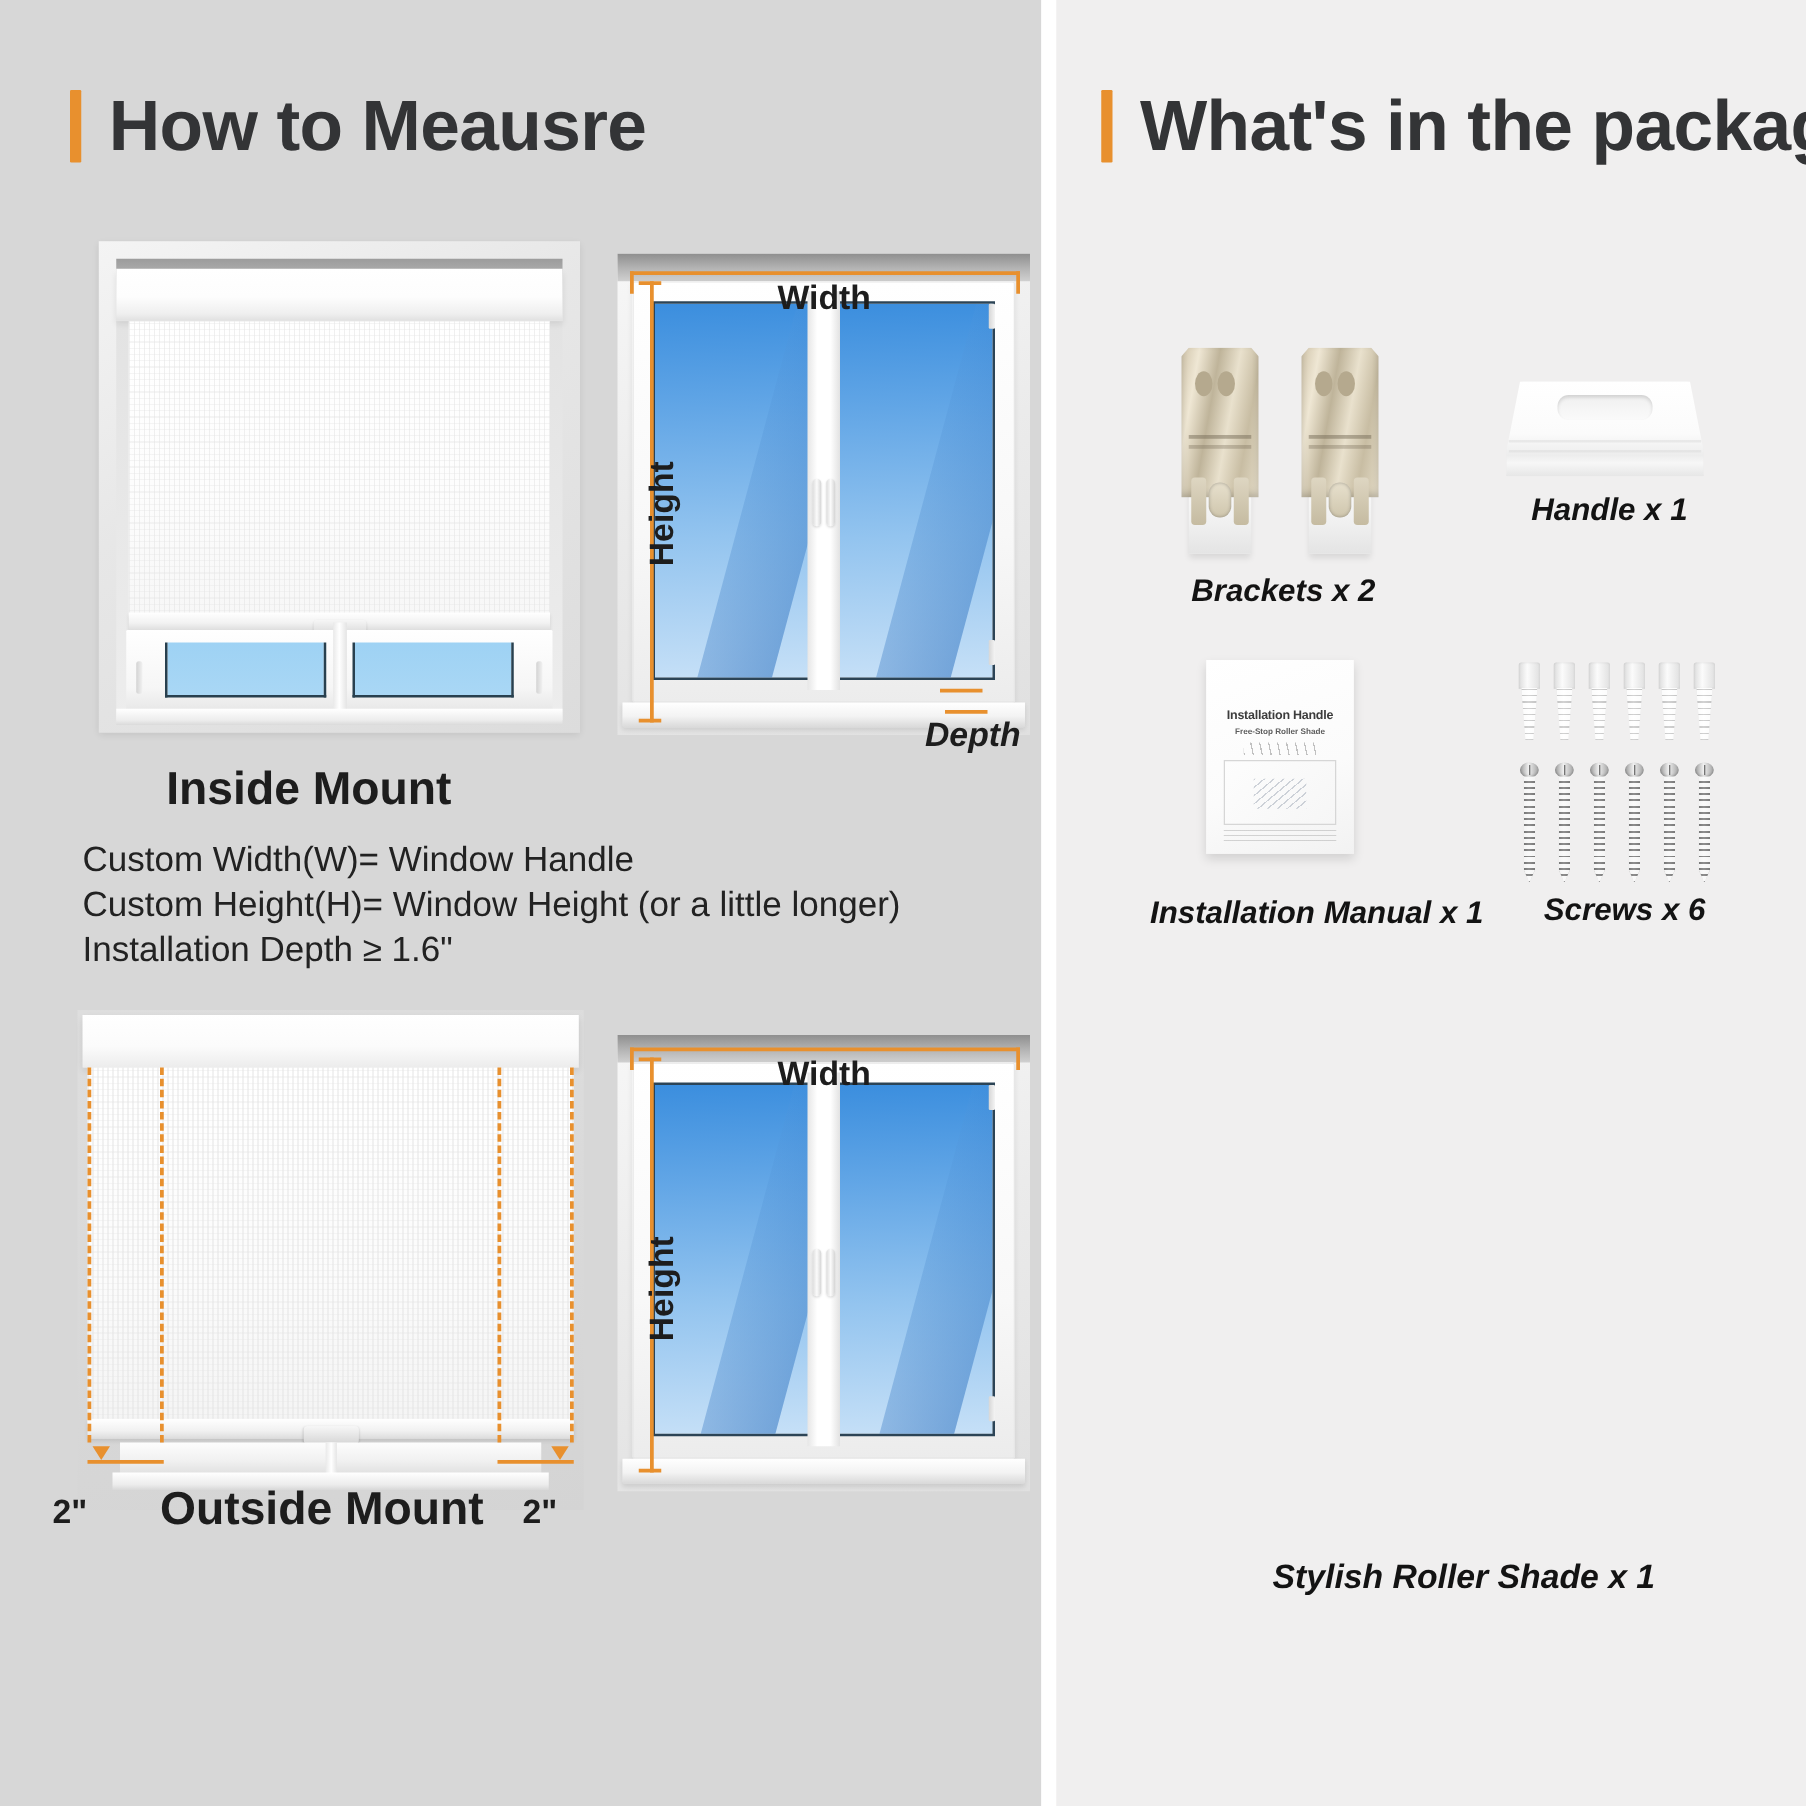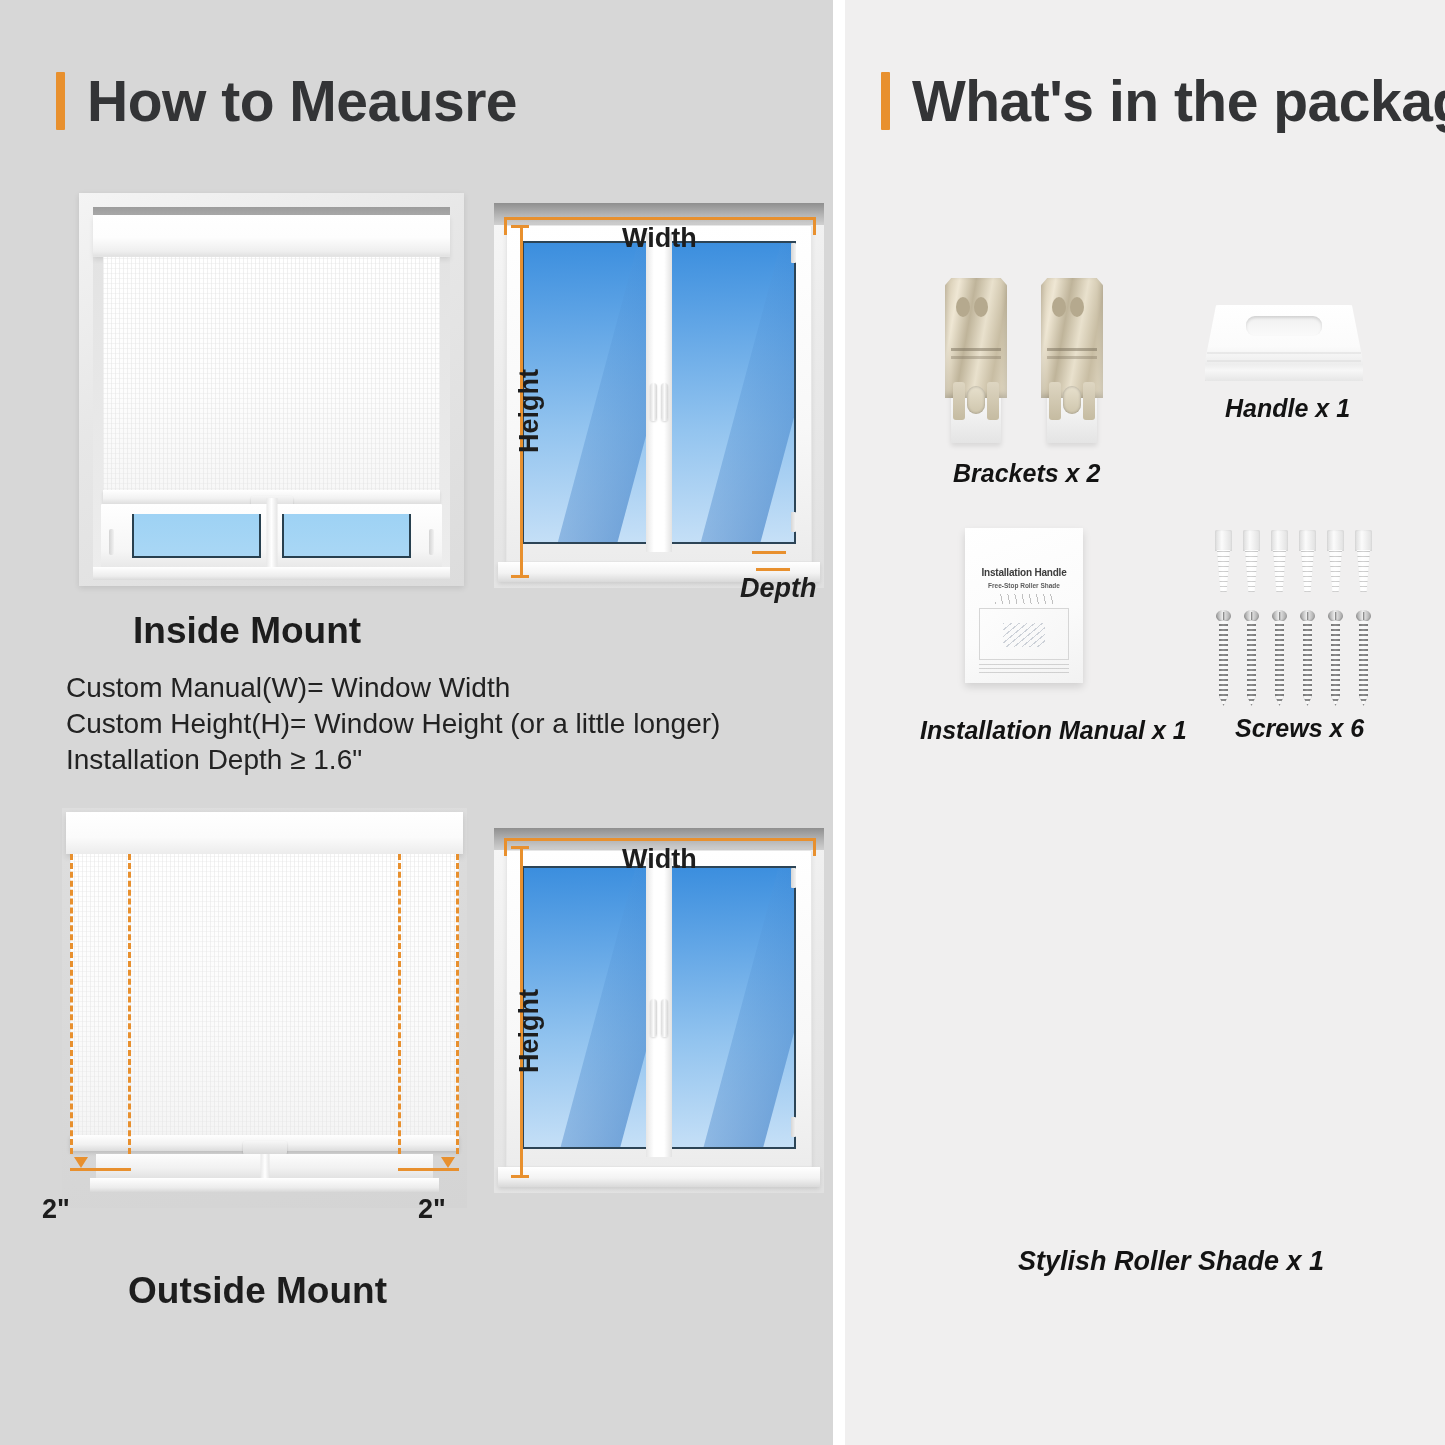--- a/index.html
+++ b/index.html
@@ -382,21 +382,21 @@
       <div class="m-cap-h" style="left:17px; top:372px;"></div>
       <div class="m-label vertical" style="left:22px; top:250px;">Height</div>
 
       <div class="m-line m-h" style="left:258px; top:348px; width:34px;"></div>
       <div class="m-line m-h" style="left:262px; top:365px; width:34px;"></div>
       <div class="m-label" style="left:246px; top:372px;font-style:italic;">Depth</div>
     </div>
 
     <div class="mount-title" style="left:133px; top:612px;">Inside Mount</div>
     <div class="mount-lines" style="left:66px; top:670px;">
-      <div>Custom Manual(W)= Window Width</div>
+      <div>Custom Width(W)= Window Handle</div>
       <div>Custom Height(H)= Window Height (or a little longer)</div>
       <div>Installation Depth ≥ 1.6"</div>
     </div>
 
     <div class="diagram" style="left:38px; top:808px; width:405px; height:400px;">
       <div style="position:absolute; inset:0; background:linear-gradient(170deg,#dedede,#d4d4d4);"></div>
       <div style="position:absolute; left:4px; right:4px; top:4px; height:42px;
                   background:linear-gradient(180deg,#ffffff 0%,#fbfbfb 60%,#ececec 100%);
                   box-shadow:0 3px 6px rgba(0,0,0,.12);"></div>
       <div style="position:absolute; left:8px; right:8px; top:46px; height:288px;
@@ -448,21 +448,21 @@
       <div class="m-cap-v" style="left:10px; top:10px;"></div>
       <div class="m-cap-v" style="left:319px; top:10px;"></div>
       <div class="m-label" style="left:128px; top:18px;">Width</div>
 
       <div class="m-line m-v" style="left:26px; top:18px; height:332px;"></div>
       <div class="m-cap-h" style="left:17px; top:18px;"></div>
       <div class="m-cap-h" style="left:17px; top:347px;"></div>
       <div class="m-label vertical" style="left:22px; top:245px;">Height</div>
     </div>
 
-    <div class="mount-title" style="left:128px; top:1272px;">Outside Mount</div>
+    <div class="mount-title" style="left:128px; top:1188px;">Outside Mount</div>
   </div>
 
   <div class="panel-divider"></div>
 
   <div class="panel-right">
 
     <div class="heading" id="heading-right">
       <span class="bar"></span>
       <span class="htext">What's in the package</span>
     </div>

